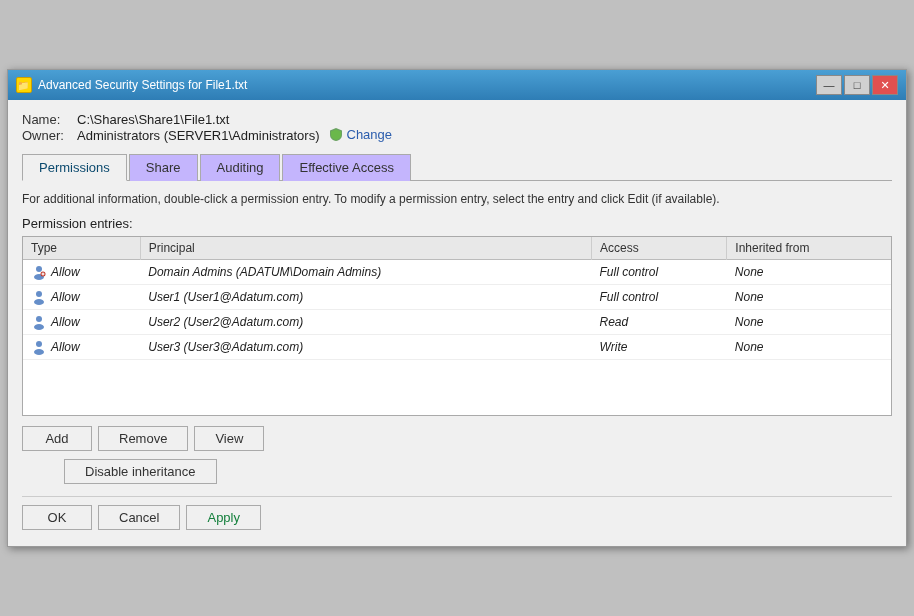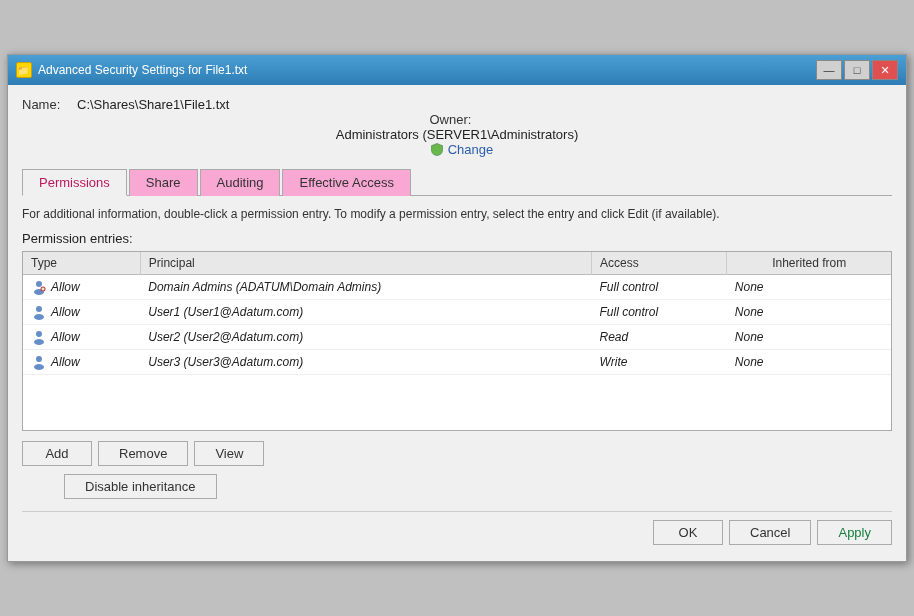--- a/index.html
+++ b/index.html
@@ -80,21 +80,20 @@
       color: #333;
       font-weight: normal;
     }
     .info-value {
       color: #222;
     }
     .owner-row {
       display: flex;
       align-items: center;
       margin-bottom: 10px;
-      flex-direction: column;
     }
     .change-link {
       color: #2b5dad;
       text-decoration: none;
       cursor: pointer;
       margin-left: 8px;
       display: flex;
       align-items: flex-start;
       gap: 3px;
     }
@@ -104,32 +103,32 @@
     }
     .tabs {
       display: flex;
       border-bottom: 1px solid #aaa;
       margin-bottom: 10px;
     }
     .tab {
       padding: 5px 16px;
       border: 1px solid #aaa;
       border-bottom: none;
-      background: #f9a8d4;
+      background: #c4b5fd;
       cursor: pointer;
       margin-right: 2px;
       font-size: 13px;
       color: #333;
       position: relative;
       bottom: -1px;
     }
     .tab.active {
       background: #f0f0f0;
       border-bottom: 1px solid #f0f0f0;
-      color: #be185d;
+      color: #0c4a6e;
       font-weight: normal;
     }
     .description {
       font-size: 12px;
       color: #333;
       margin-bottom: 8px;
       line-height: 1.4;
     }
     .perm-label {
       font-size: 13px;
@@ -151,21 +150,21 @@
       border-bottom: 1px solid #bbb;
     }
     thead th {
       text-align: left;
       padding: 4px 8px;
       font-weight: normal;
       color: #333;
       font-size: 12px;
       border-right: 1px solid #ccc;
     }
-    thead th:last-child { border-right: none; text-align: center; }
+    thead th:last-child { border-right: none; }
     tbody tr {
       border-bottom: 1px solid #eee;
     }
     tbody td {
       padding: 4px 8px;
       font-size: 12px;
       color: #222;
       vertical-align: middle;
       font-style: italic;
     }
@@ -195,21 +194,20 @@
     }
     .btn.primary {
       min-width: 70px;
     }
     .inherit-row {
       margin-bottom: 12px;
       padding-left: 42px;
     }
     .bottom-buttons {
       display: flex;
-      justify-content: flex-end;
       gap: 6px;
       padding: 8px 0 4px 0;
       border-top: 1px solid #ccc;
       margin-top: 4px;
     }
   </style>
 </head>
 <body>
 
 <div class="window">

